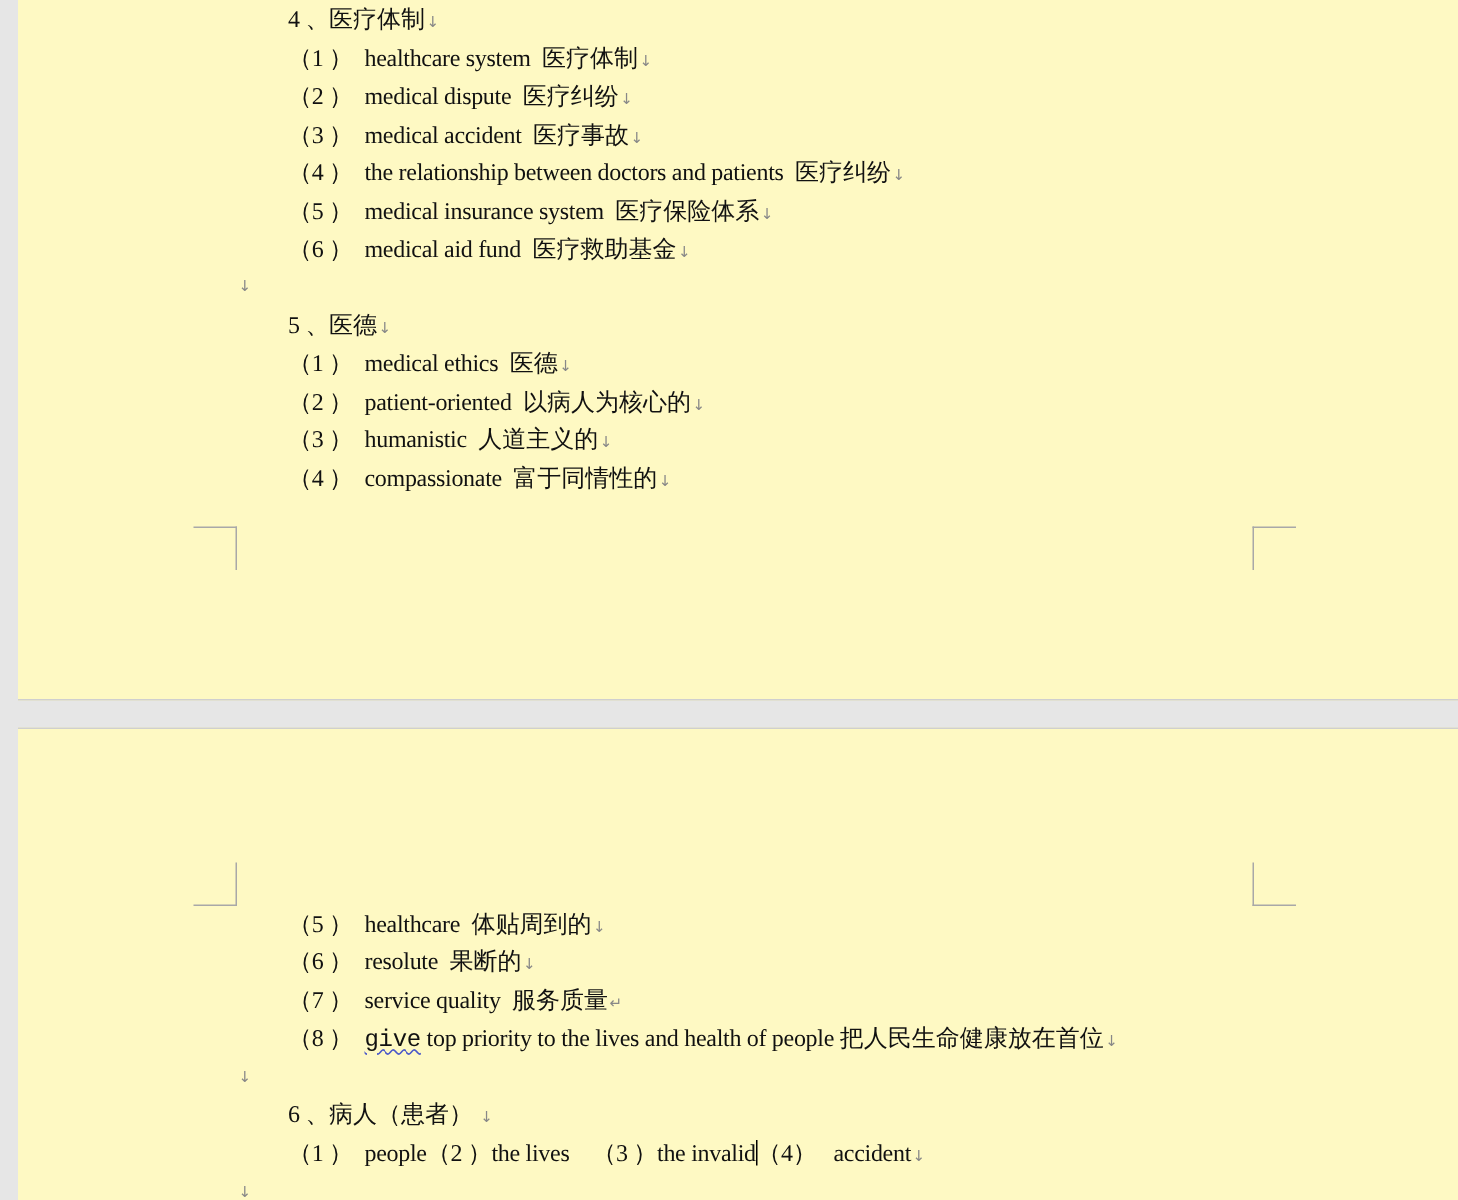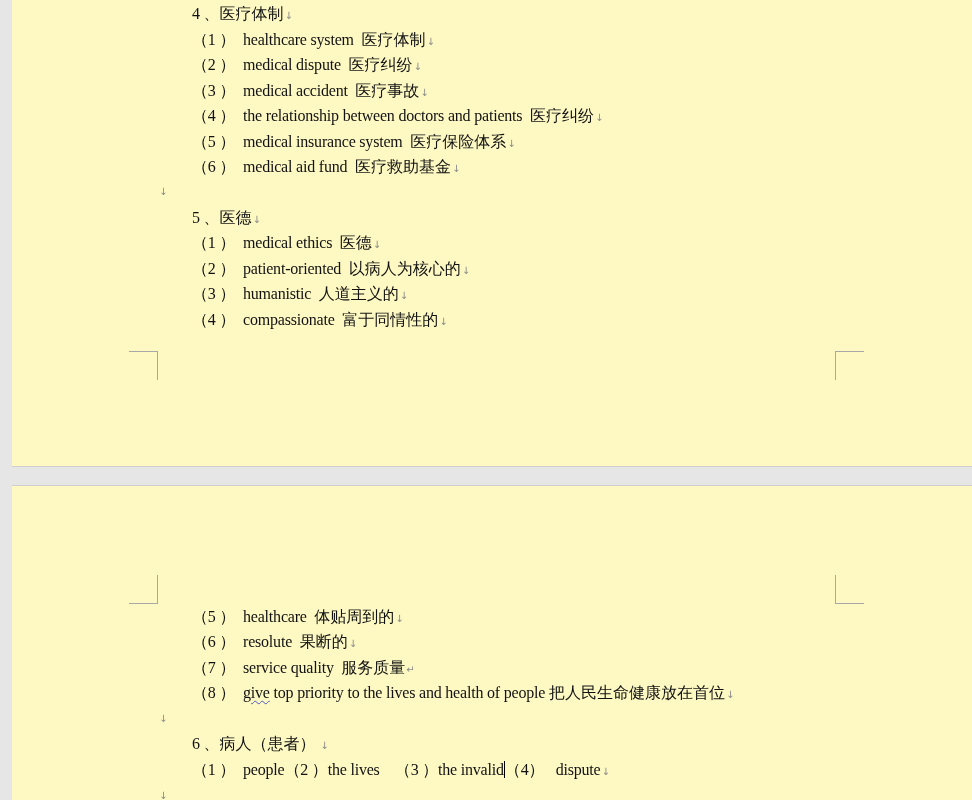--- a/index.html
+++ b/index.html
@@ -20,21 +20,21 @@
   .c-br-top { left:823px; top:351px; border-top-width:1px; border-left-width:1px; }
   .c-tl-bot { left:117px; top:574px; border-bottom-width:1px; border-right-width:1px; }
   .c-tr-bot { left:823px; top:574px; border-bottom-width:1px; border-left-width:1px; }
   .line {
     position:absolute; font-size:16px; line-height:20px; white-space:pre;
     letter-spacing:-0.2px;
   }
   .cn { letter-spacing:0; }
   .mark { color:#888; font-size:10px; font-family:"DejaVu Sans", sans-serif; margin-left:1px; }
   .empty-mark { position:absolute; left:147px; color:#888; font-size:10px; font-family:"DejaVu Sans", sans-serif; }
-  .squiggle { text-decoration: underline wavy #4a58c9; text-decoration-thickness:1px; text-underline-offset:2px; }
+  .squiggle { text-decoration: underline wavy #4a58c9; text-decoration-thickness:1px; text-underline-offset:2px;font-family:Liberation Mono, monospace; }
   .cursor { display:inline-block; width:1px; height:17px; background:#000; vertical-align:-3px; }
   .ind { left:180px; }
   .en { position:absolute; left:51px; }
 </style>
 </head>
 <body>
 
 <div class="page page-top">
   <div class="corner c-bl-top"></div>
   <div class="corner c-br-top"></div>
@@ -75,16 +75,16 @@
   <div class="line ind" style="top:146px"><span>（6 ）</span><span class="en"><span>resolute</span>  <span class="cn">果断的</span><span class="mark">↓</span></span></div>
 
   <div class="line ind" style="top:172px"><span>（7 ）</span><span class="en"><span>service quality</span>  <span class="cn">服务质量</span><span class="mark">↵</span></span></div>
 
   <div class="line ind" style="top:197px"><span>（8 ）</span><span class="en"><span class="squiggle">give</span><span> top priority to the lives and health of people</span> <span class="cn">把人民生命健康放在首位</span><span class="mark">↓</span></span></div>
 
   <div class="empty-mark" style="top:227px">↓</div>
 
   <div class="line ind" style="top:248px"><span>6 、</span><span class="cn">病人（患者）</span> <span class="mark">↓</span></div>
 
-  <div class="line ind" style="top:274px"><span>（1 ）</span><span class="en"><span>people</span><span>（2 ）</span><span>the lives</span>    <span>（3 ）</span><span>the invalid</span><span class="cursor"></span><span>（4）</span>   <span>dispute</span><span class="mark">↓</span></span></div>
+  <div class="line ind" style="top:274px"><span>（1 ）</span><span class="en"><span>people</span><span>（2 ）</span><span>the lives</span>    <span>（3 ）</span><span>the invalid</span><span class="cursor"></span><span>（4）</span>   <span>accident</span><span class="mark">↓</span></span></div>
 
   <div class="empty-mark" style="top:304px">↓</div>
 </div>
 
 </body></html>

